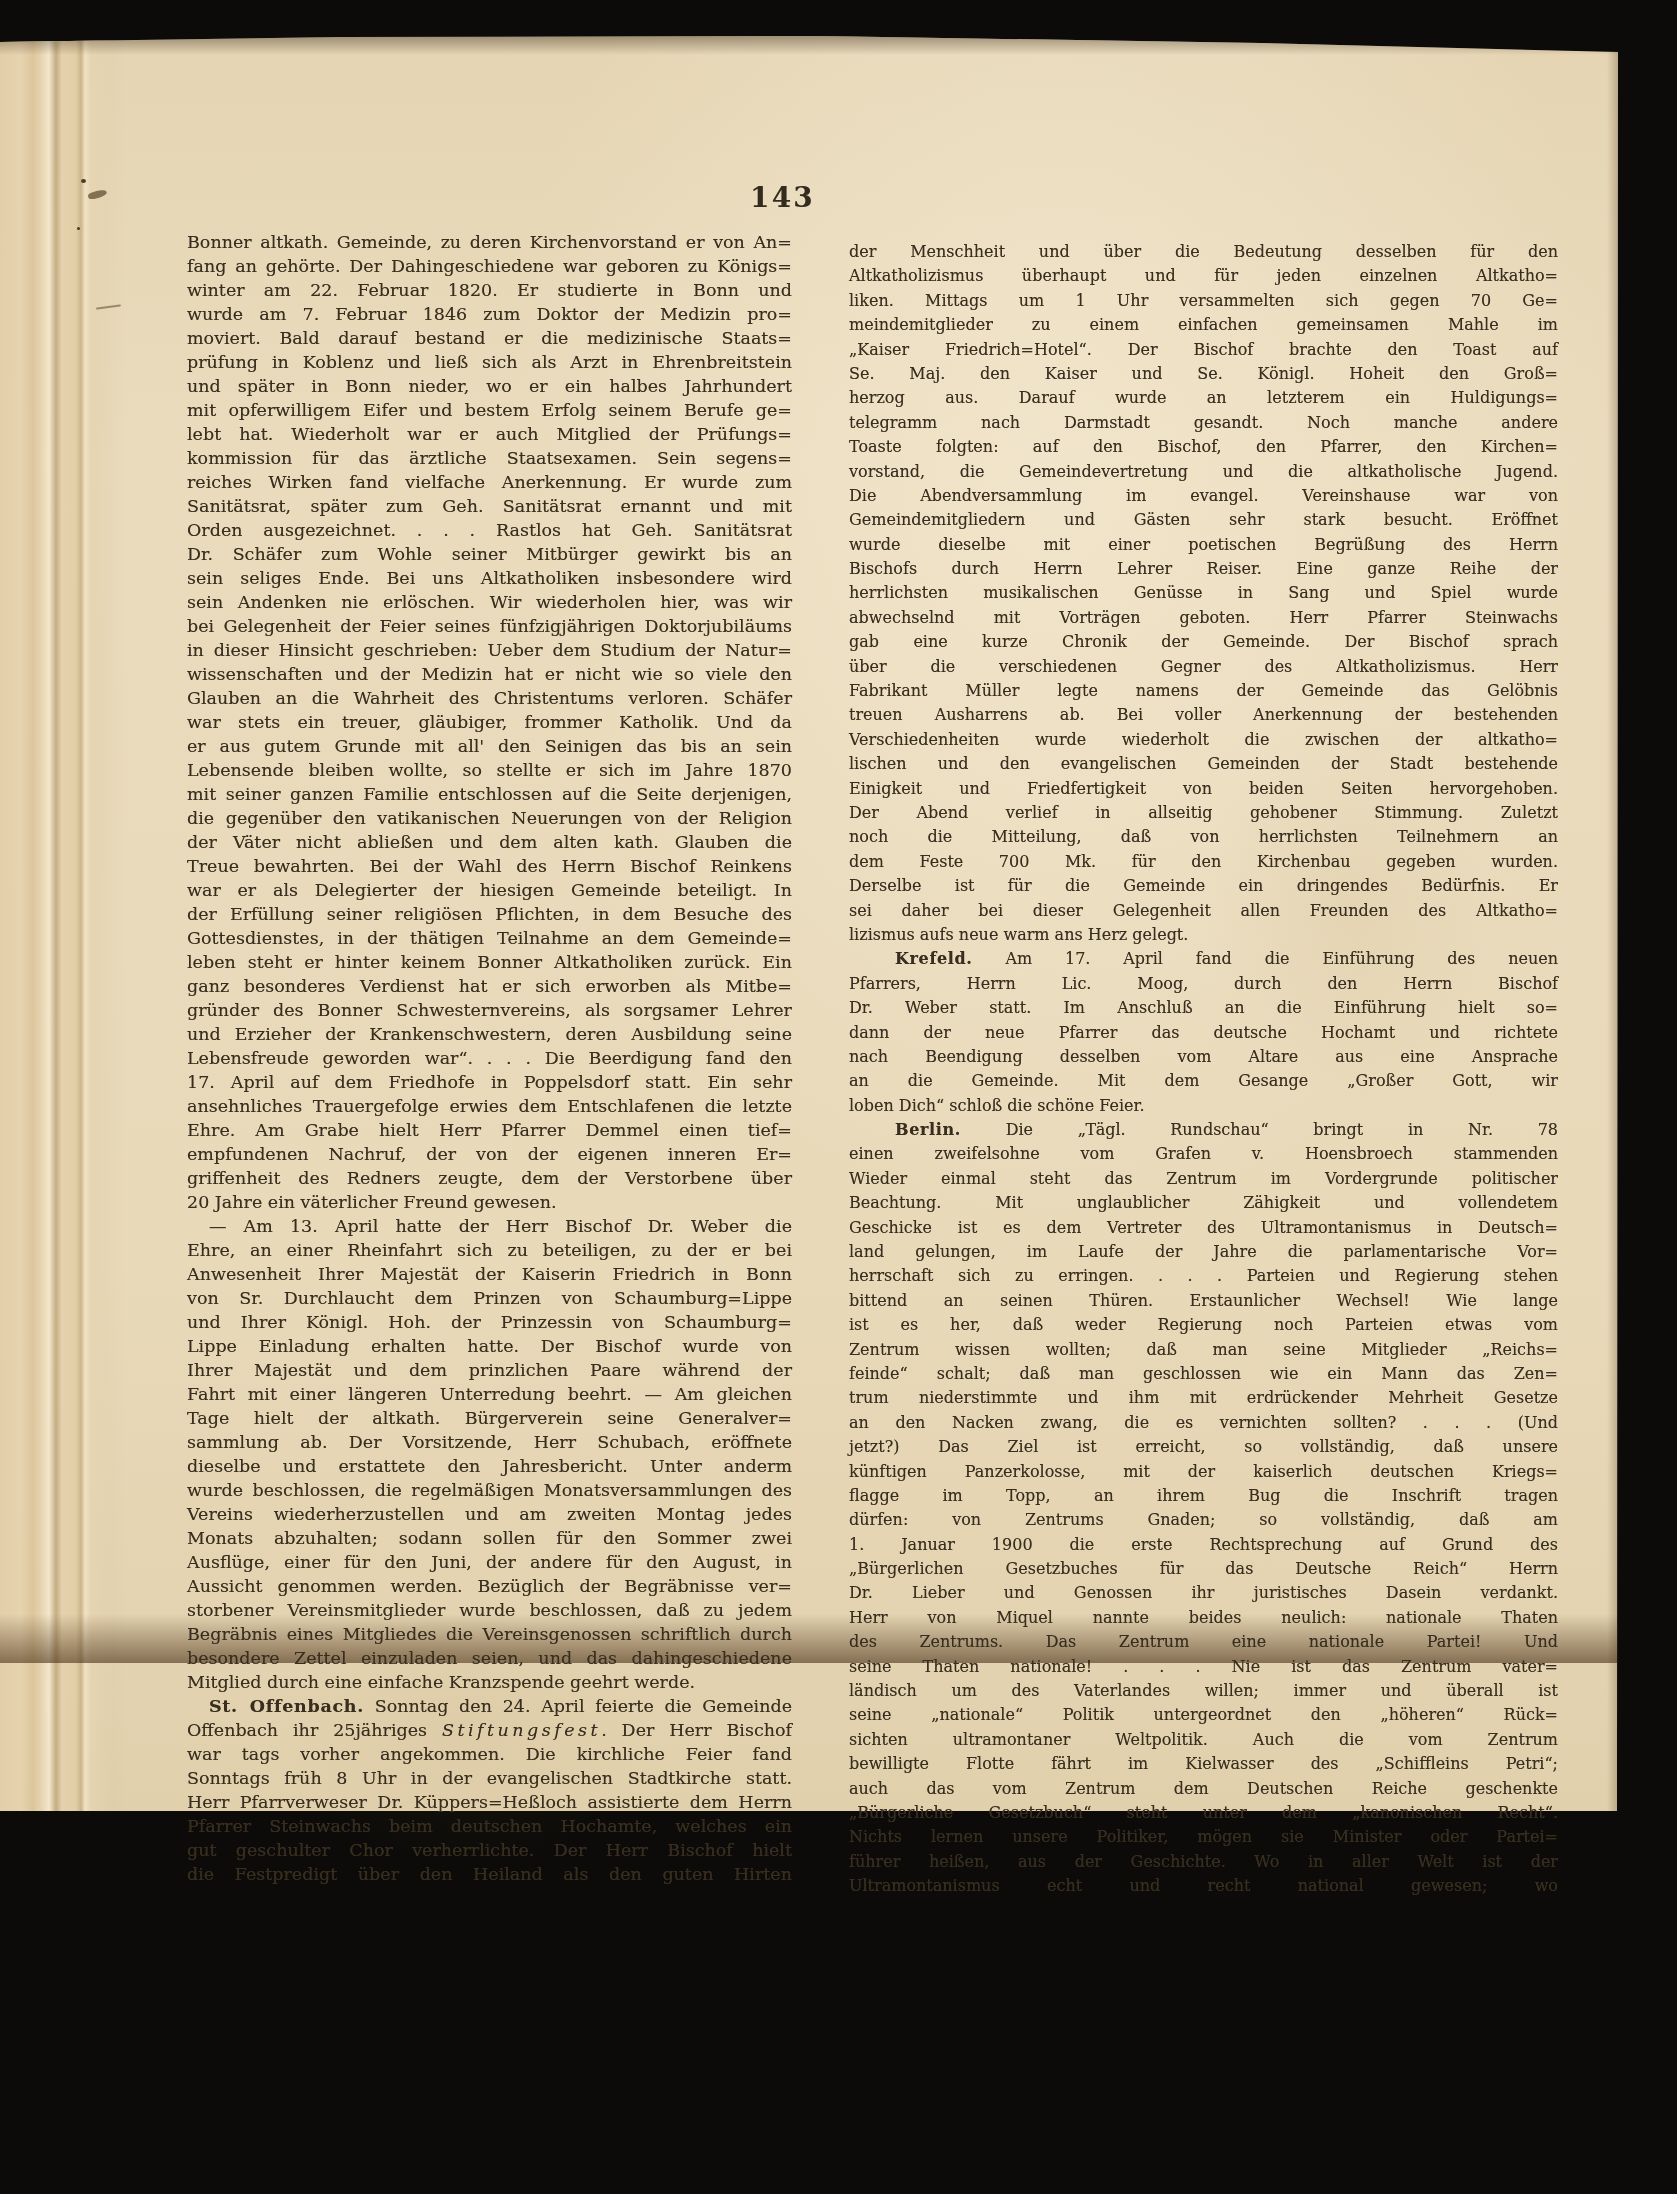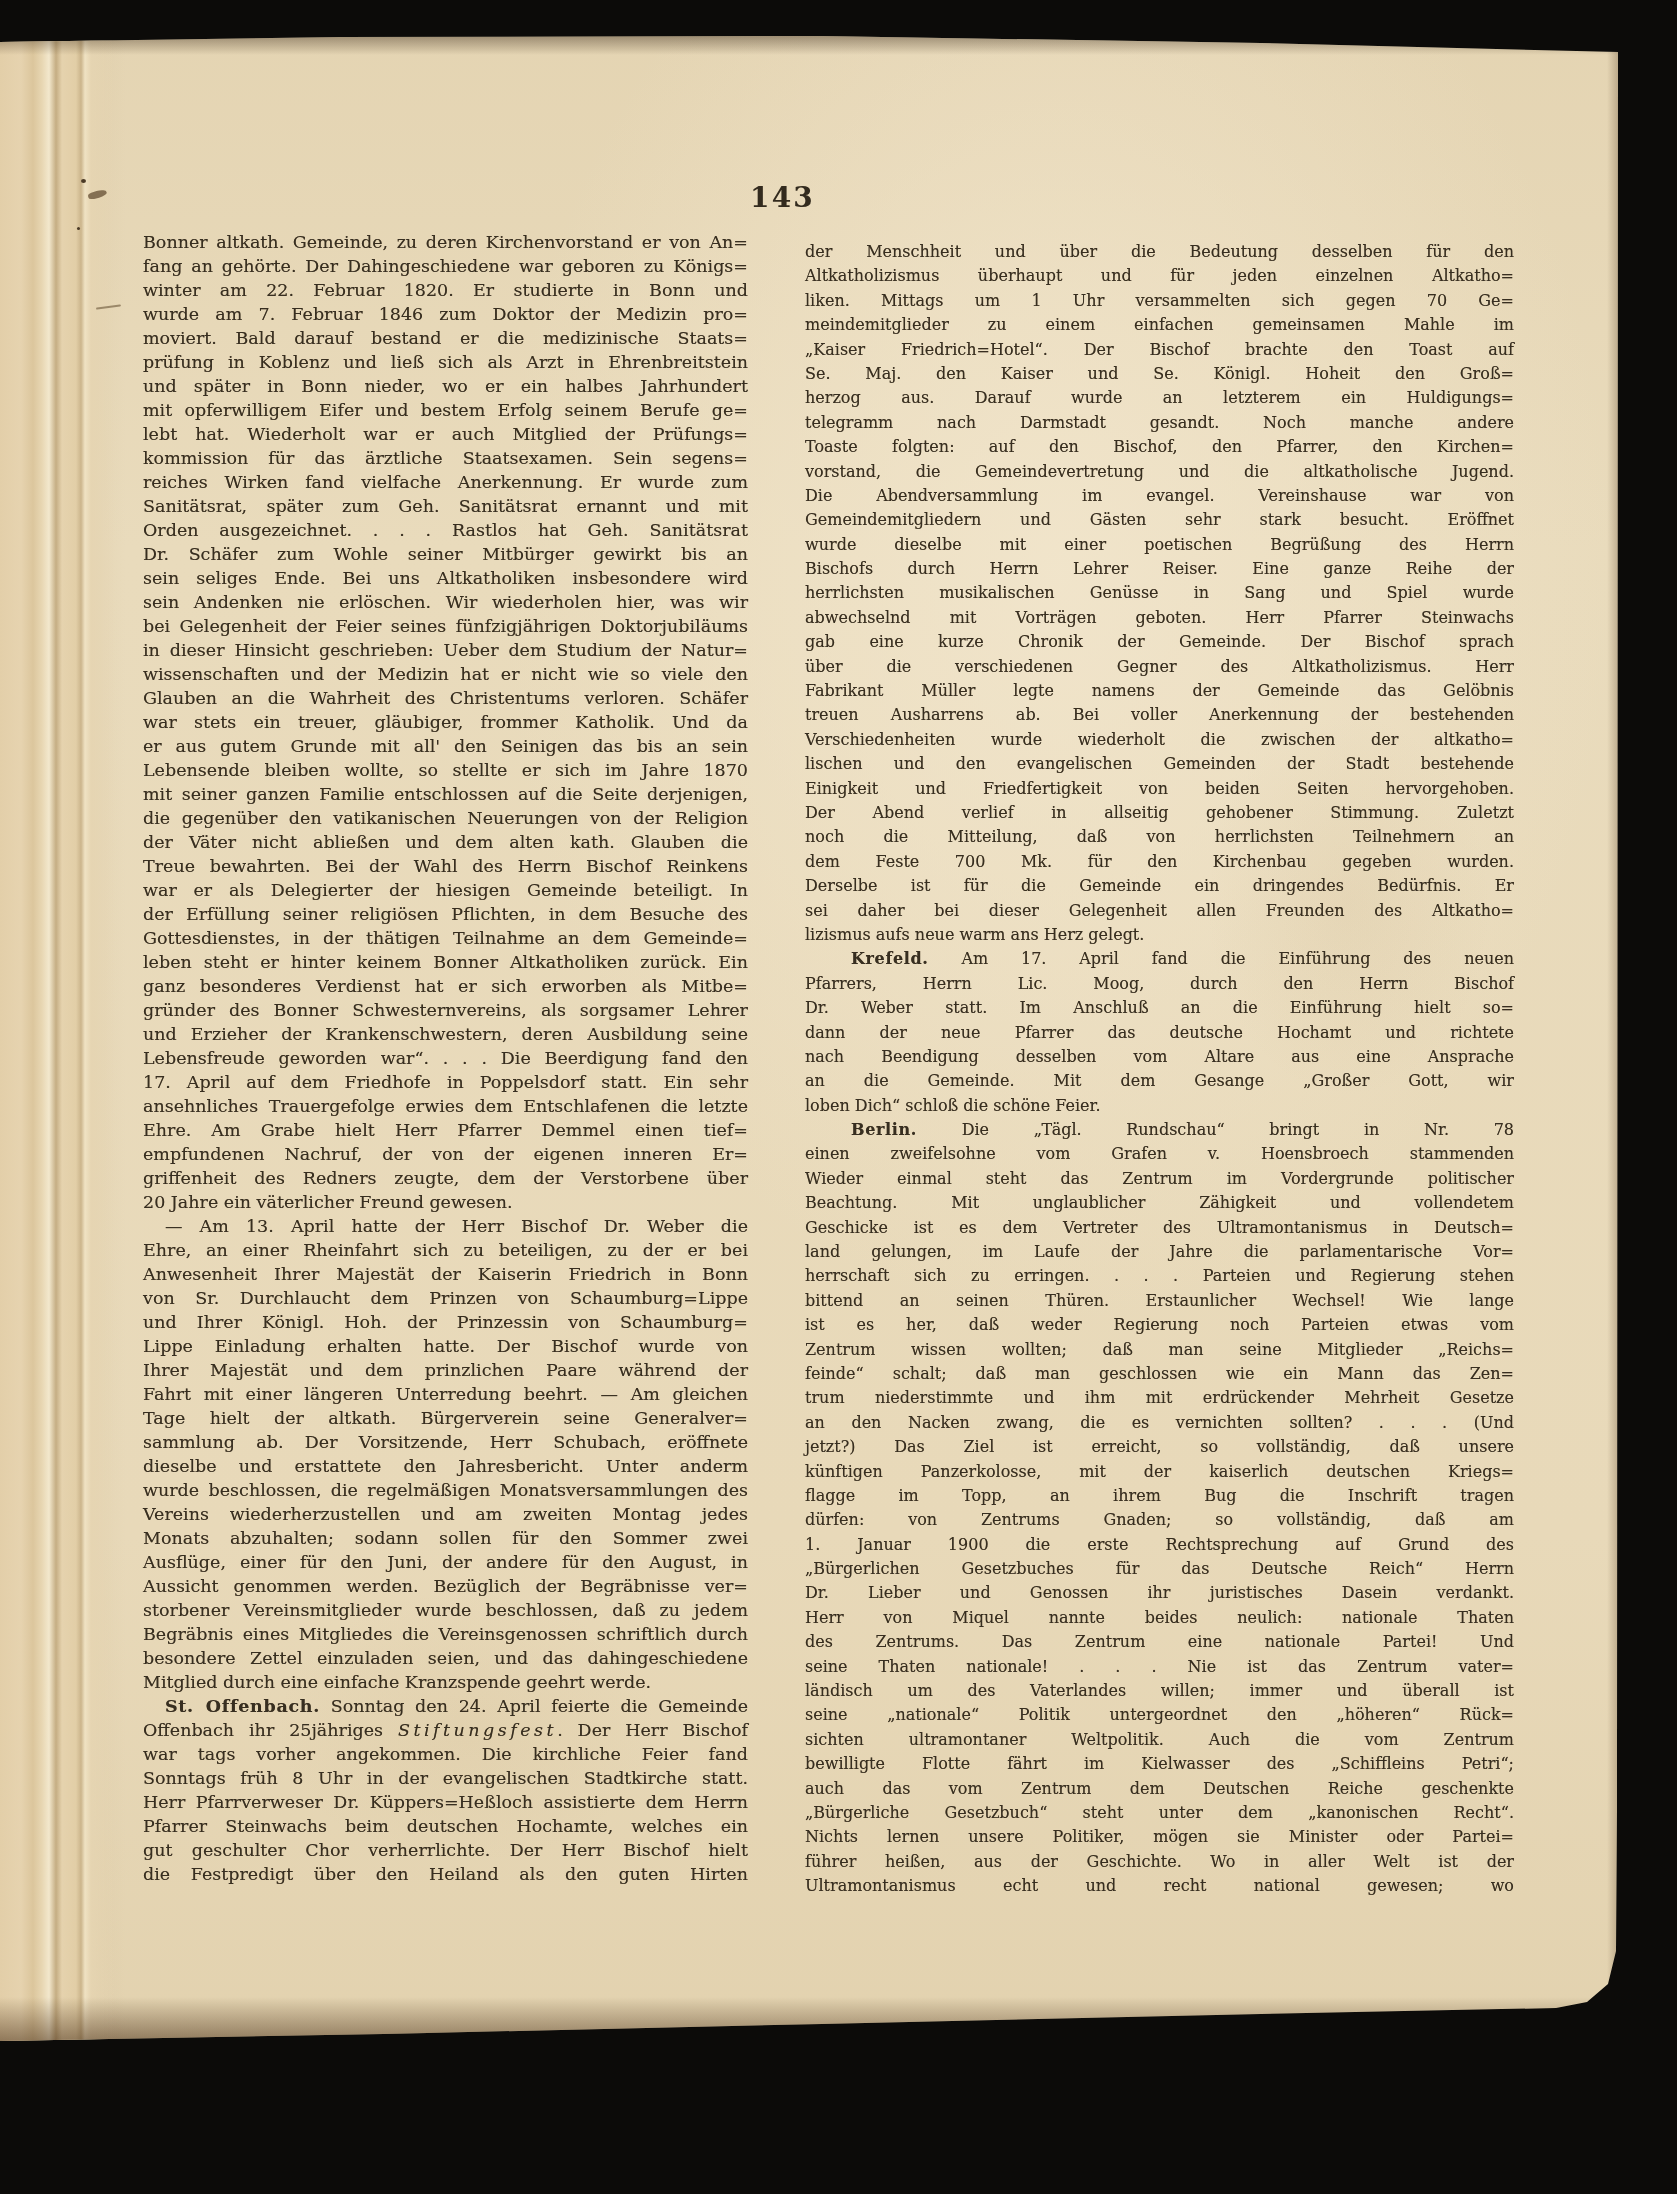--- a/index.html
+++ b/index.html
@@ -2,21 +2,21 @@
 <html style="--bg: #0c0b09; --ink: #372e20; --ink-heading: #332b1e;font-size:8.8px"><head>
 <meta charset="utf-8">
 <style>
   html, body {
     margin: 0; padding: 0;
     width: 1678px; height: 2194px;
     overflow: hidden;
     background: var(--bg, #0c0b09);
     font-family: "DejaVu Serif", "Liberation Serif", serif;
   }
-  .scan { position: relative; width: 1678px; height: 2194px; }
+  .scan { position: relative; width: 1678px; height: 1811px; }
 
   
   .paper {
     position: absolute; inset: 0;
     clip-path: polygon(
       0px 42px, 340px 37px, 822px 36px, 1261px 43px, 1618px 52px,
       1617px 1809px, 1616px 1951px, 1608px 1984px, 1587px 2002px, 1556px 2008px,
       1261px 2014px, 822px 2024px, 384px 2034px, 164px 2038px, 0px 2041px
     );
     background:
@@ -59,20 +59,21 @@
   .pagenum {
     position: absolute; left: 750px; top: 181px; width: 55px;
     text-align: center;
     font-size: 28px; font-weight: 700; letter-spacing: 2.2px;
     color: var(--ink-heading, #332b1e);
   }
   .col {
     position: absolute;
     color: var(--ink, #372e20);
     text-shadow: 0 0 0.5px rgba(88, 70, 46, 0.55);
+    margin-left: 44px;
   }
   .col-left  { left: 143px;  top: 230px; width: 605px; font-size: 17.5px; }
   .col-right { left: 805px; top: 240px; width: 709px; font-size: 16px; }
   .line {
     text-align: justify;
     text-align-last: justify;
     text-justify: inter-word;
     white-space: normal;
   }
   .col-left  .line { height: 24px; line-height: 24px; }

